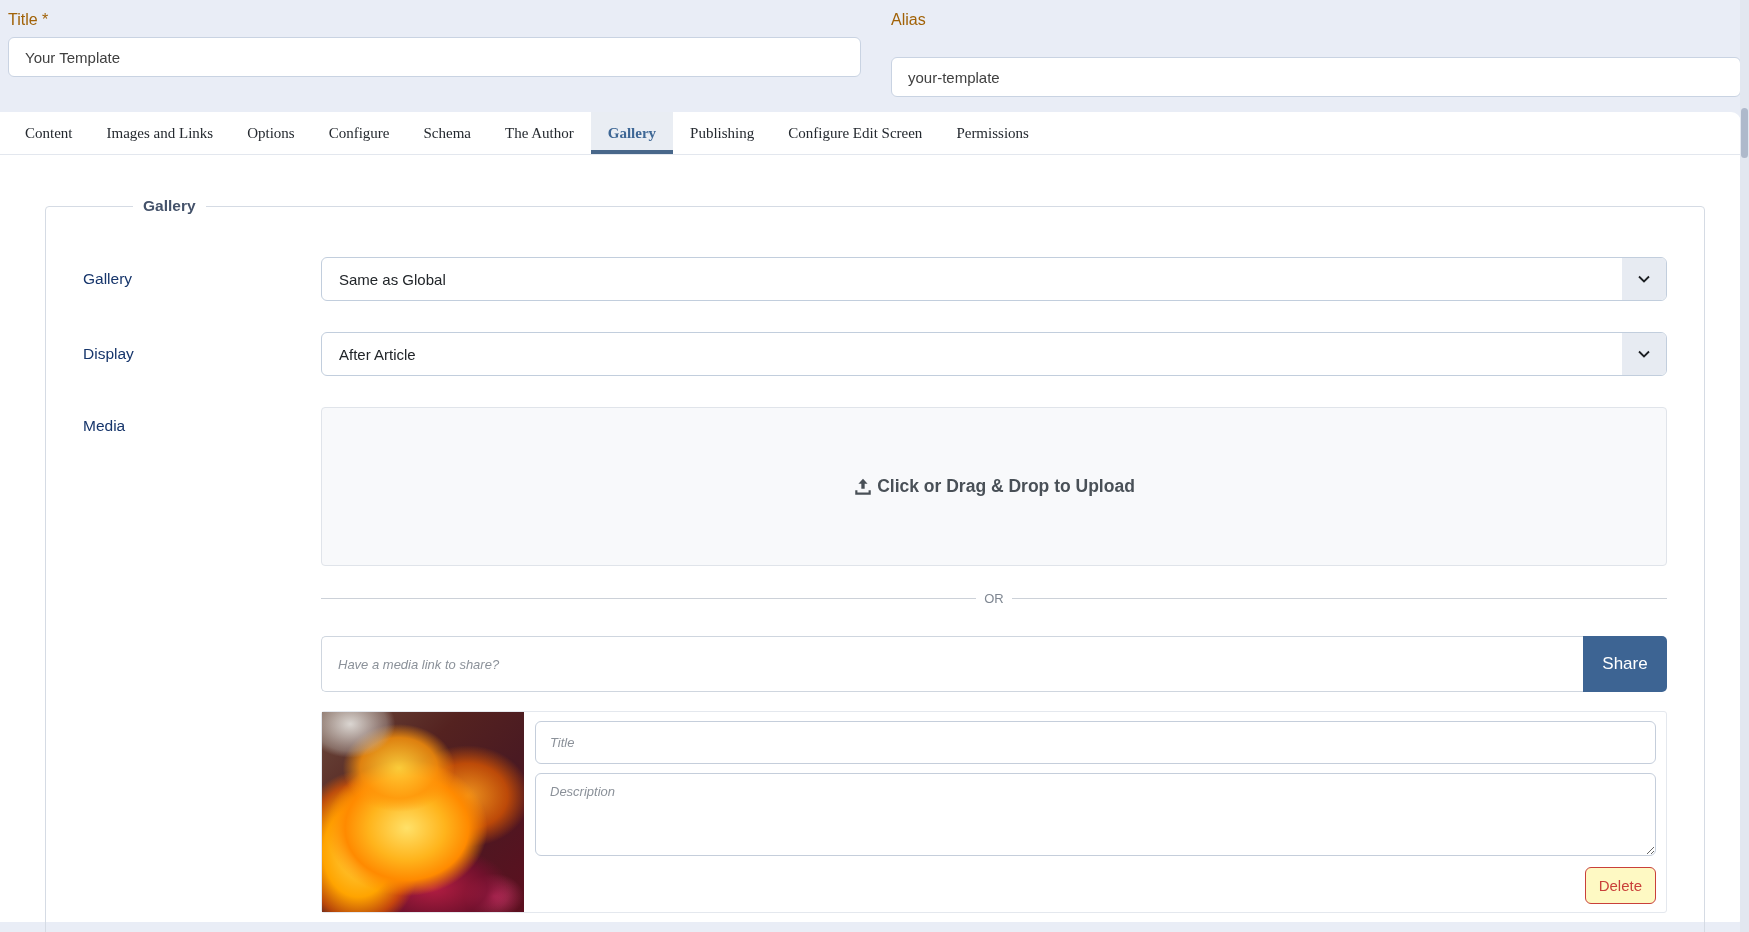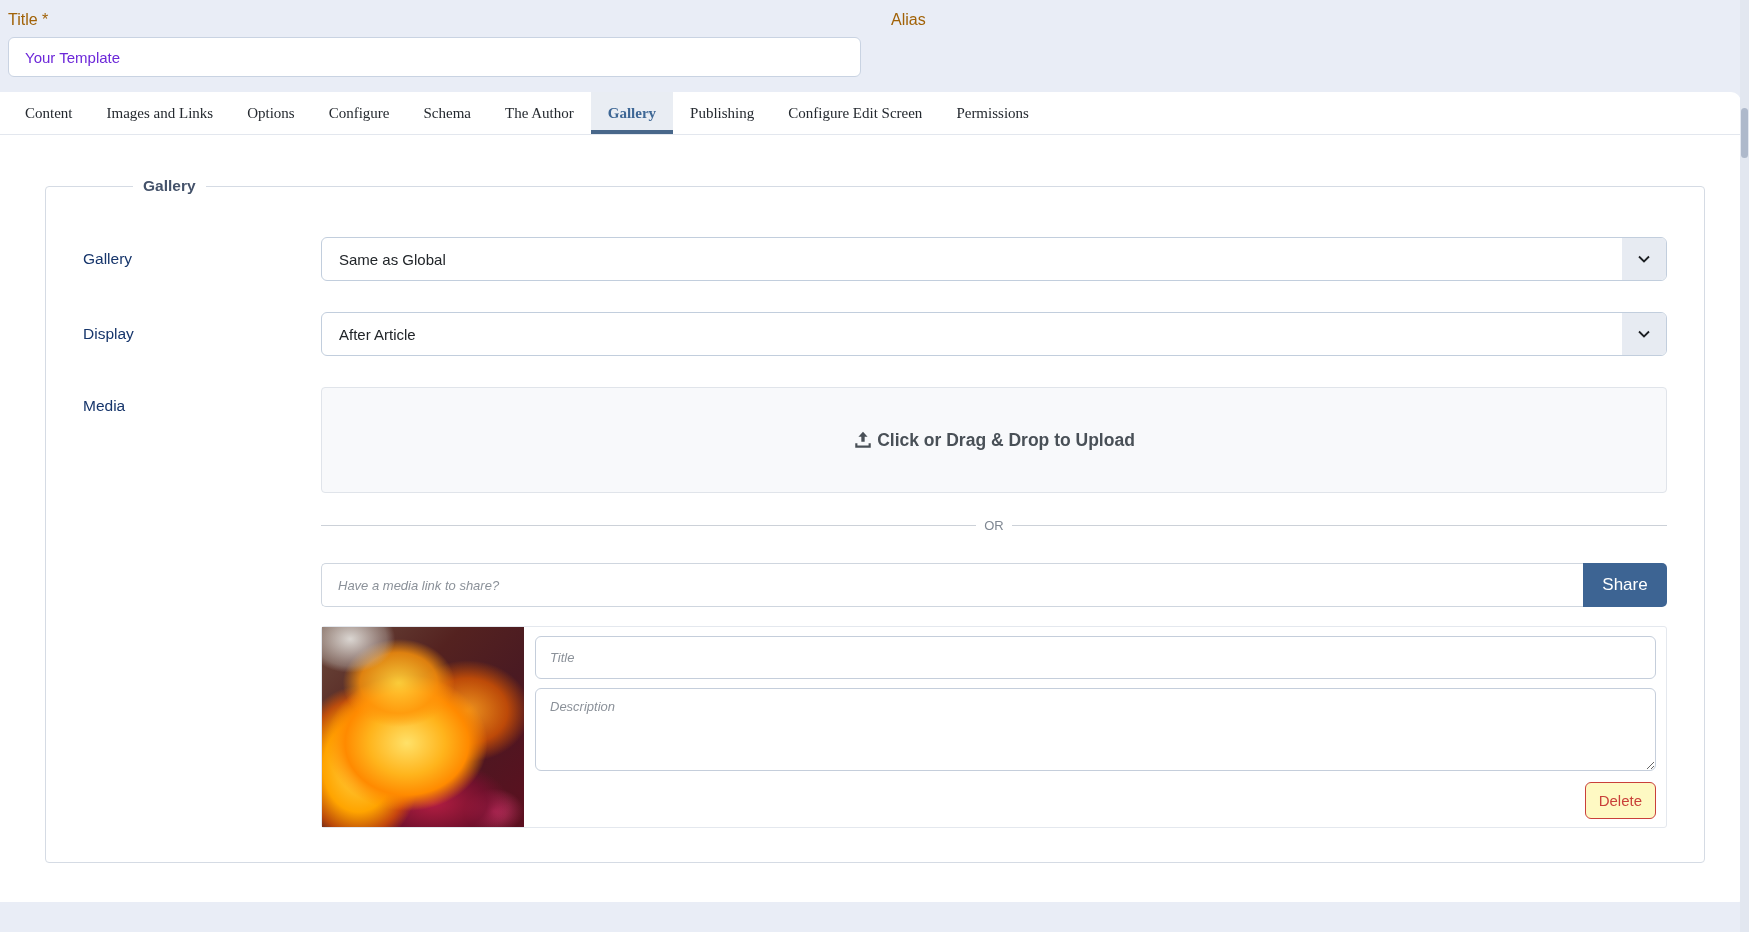--- a/index.html
+++ b/index.html
@@ -13,21 +13,21 @@
   
   .top-fields { display: flex; padding: 10px 0 0 8px; }
   .field-group { display: flex; flex-direction: column; }
   .field-group.title-group { width: 853px; }
   .field-group.alias-group { width: 850px; margin-left: 30px; gap: 20px; }
   .field-label {
     color: #a16207; font-size: 16px; line-height: 20px; margin-bottom: 7px;
   }
   .text-input {
     height: 40px; background: #fff; border: 1px solid #c9d3e2; border-radius: 6px;
-    padding: 0 16px; font-size: 15px; color: #6d28d9; width: 100%;
+    padding: 0 16px; font-size: 15px; color: #404040; width: 100%;
     font-family: "Liberation Sans", "DejaVu Sans", sans-serif; outline: none;
   }
 
   
   .panel {
     margin-top: 15px; width: 1741px; background: #ffffff;
     border-radius: 0 10px 2px 0; height: 810px; position: relative;
   }
 
   
@@ -71,35 +71,35 @@
     font-size: 15px; color: #212529; cursor: pointer;
   }
   .select .chevron-box {
     position: absolute; right: 0; top: 0; bottom: 0; width: 44px;
     background: #e7ebf2; border-radius: 0 5px 5px 0;
     display: flex; align-items: center; justify-content: center;
   }
 
   
   .upload-box {
-    height: 106px; background: #f8f9fb; border: 1px solid #e0e4ea; border-radius: 4px;
+    height: 159px; background: #f8f9fb; border: 1px solid #e0e4ea; border-radius: 4px;
     display: flex; align-items: center; justify-content: center; gap: 4px;
     color: #495057; font-size: 17.5px; font-weight: 700; cursor: pointer;
     margin-bottom: 25px;
   }
   .or-divider {
     display: flex; align-items: center; color: #7f8792; font-size: 13px;
     margin-bottom: 30px;
   }
   .or-divider::before, .or-divider::after {
     content: ""; flex: 1; height: 1px; background: #ccd1d8;
   }
   .or-divider span { padding: 0 8px; }
 
-  .share-row { display: flex; height: 44px; margin-bottom: 19px; }
+  .share-row { display: flex; height: 56px; margin-bottom: 19px; }
   .share-input {
     flex: 1; border: 1px solid #cfd6df; border-right: none; border-radius: 5px 0 0 5px;
     padding: 0 16px; font-size: 13px; color: #2b3138; outline: none;
     font-family: "Liberation Sans", "DejaVu Sans", sans-serif;
   }
   .share-input::placeholder { font-style: italic; color: #8b9199; }
   .share-btn {
     width: 84px; background: #3d6493; color: #ffffff; font-size: 17px;
     border: none; border-radius: 0 5px 5px 0; cursor: pointer;
     font-family: "Liberation Sans", "DejaVu Sans", sans-serif;
@@ -160,20 +160,21 @@
 </head>
 <body>
 
 <div class="top-fields">
   <div class="field-group title-group">
     <div class="field-label">Title *</div>
     <input class="text-input" type="text" value="Your Template" style="">
   </div>
   <div class="field-group alias-group">
     <div class="field-label">Alias</div>
+    <input class="text-input" type="text" value="your-template" style="">
   </div>
 </div>
 
 <div class="panel">
 
   <div class="tabs">
     <div class="tab">Content</div>
     <div class="tab">Images and Links</div>
     <div class="tab">Options</div>
     <div class="tab">Configure</div>

